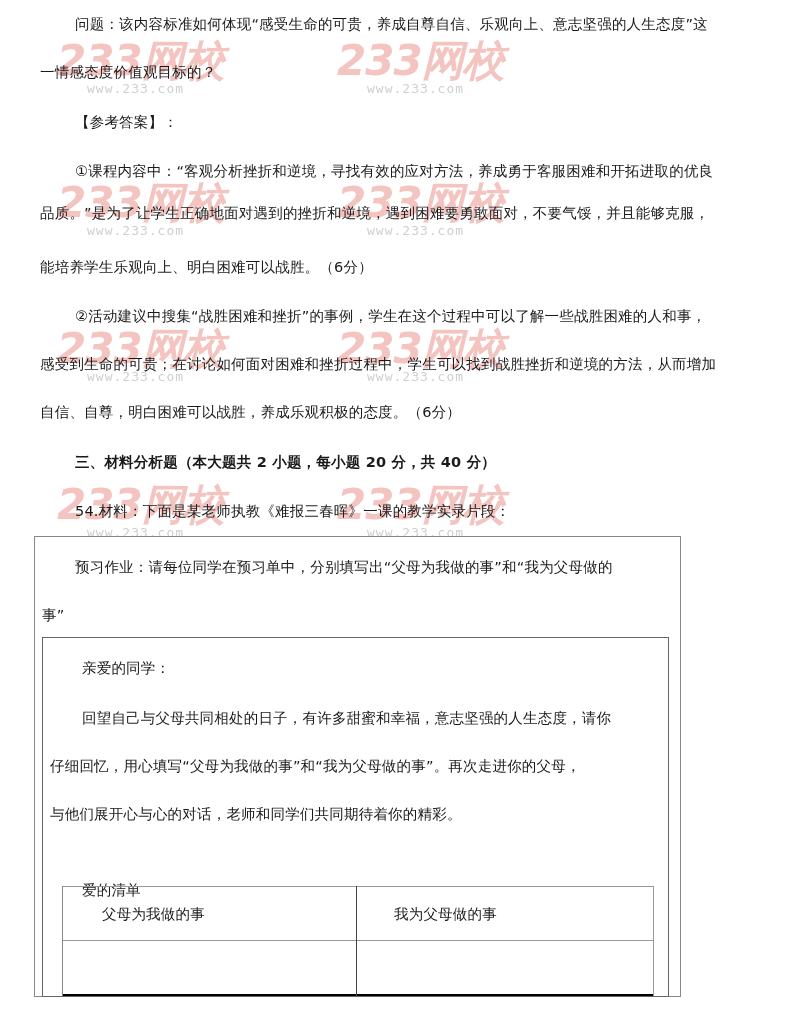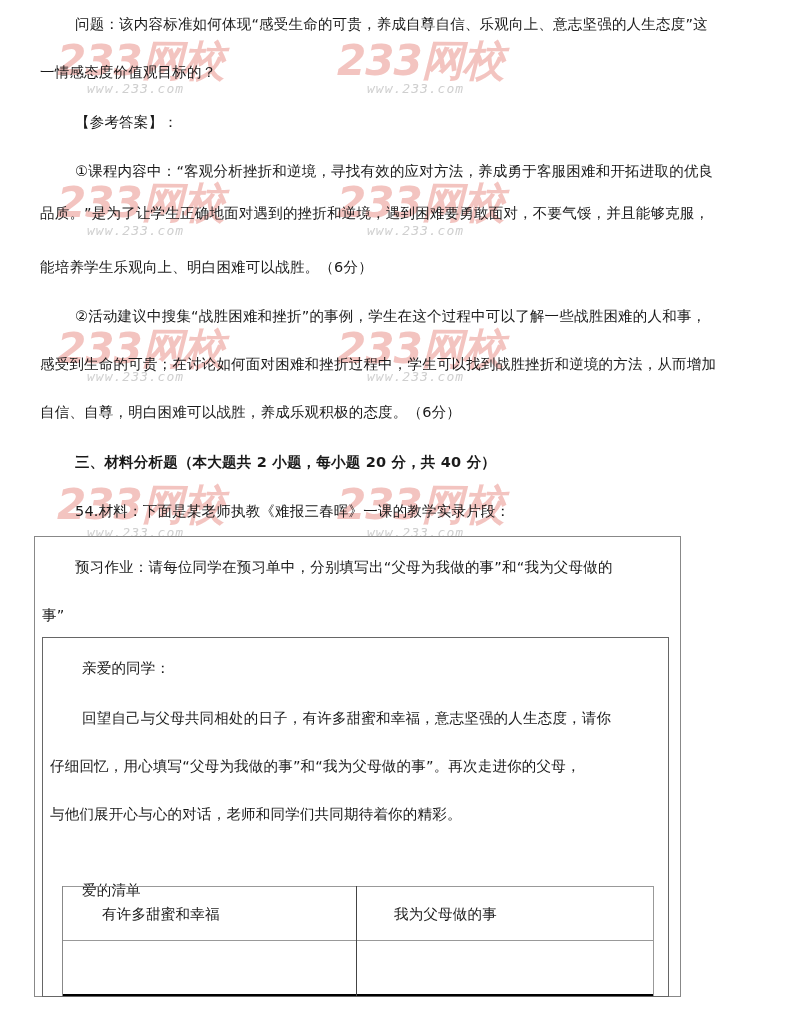--- a/index.html
+++ b/index.html
@@ -4,21 +4,21 @@
 <style>
   html, body { margin:0; padding:0; background:#ffffff; }
   body { width:793px; height:1018px; position:relative; overflow:hidden;
          font-family:"DejaVu Sans","Liberation Sans",sans-serif; color:#1a1a1a; }
   .line { position:absolute; font-size:14.5px; line-height:20px; white-space:nowrap; letter-spacing:0.2px; }
   .bold { font-weight:bold; }
   .wm { position:absolute; width:180px; height:60px; pointer-events:none;text-align:center; }
   .wm .big { position:absolute; left:0; top:0; font-family:"DejaVu Sans","Liberation Sans",sans-serif;
              font-size:42px; font-weight:bold; font-style:italic; color:#f3c4c0; letter-spacing:-1px; line-height:46px; }
   .wm .small { position:absolute; left:30px; top:44px; font-family:"DejaVu Sans Mono","Liberation Mono",monospace;
-               font-size:13px; font-style:italic; color:#cfcfcf; letter-spacing:1px; line-height:14px; }
+               font-size:13px; color:#cfcfcf; letter-spacing:1px; line-height:14px; }
   .box { position:absolute; border:1px solid #777; background:transparent; }
   .hline { position:absolute; height:1px; background:#888; }
   .vline { position:absolute; width:1px; background:#555; }
   .content { position:relative; z-index:2; }
 </style>
 </head>
 <body>
 
 <div class="wm" style="left:57px; top:38px;">
     <span class="big">233网校</span>
@@ -83,18 +83,18 @@
   <div class="line" style="left:82px; top:880px;">爱的清单</div>
 
   <div>
     <div class="hline" style="left:62px; top:886px; width:592px; background:#999;"></div>
     <div class="hline" style="left:62px; top:940px; width:592px; background:#999;"></div>
     <div class="hline" style="left:62px; top:994px; width:592px; height:2px; background:#000;"></div>
     <div class="vline" style="left:62px; top:886px; height:110px; background:#888;"></div>
     <div class="vline" style="left:356px; top:886px; height:110px; background:#444;"></div>
     <div class="vline" style="left:653px; top:886px; height:110px; background:#999;"></div>
 
-    <div class="line" style="left:102px; top:904px;">有许多甜蜜和幸福</div>
+    <div class="line" style="left:102px; top:904px;">父母为我做的事</div>
     <div class="line" style="left:394px; top:904px;">我为父母做的事</div>
     <div class="line" style="left:102px; top:958px;"></div>
     <div class="line" style="left:394px; top:958px;"></div>
   </div>
 </div>
 
 </body></html>

